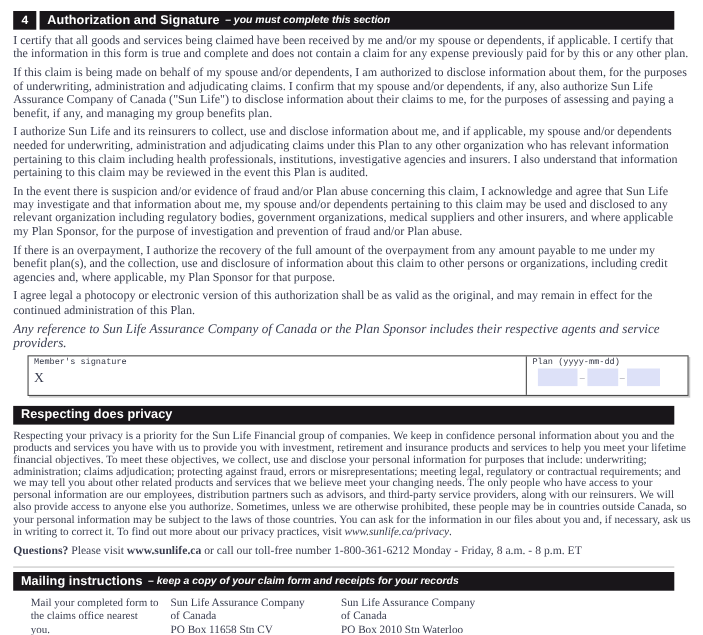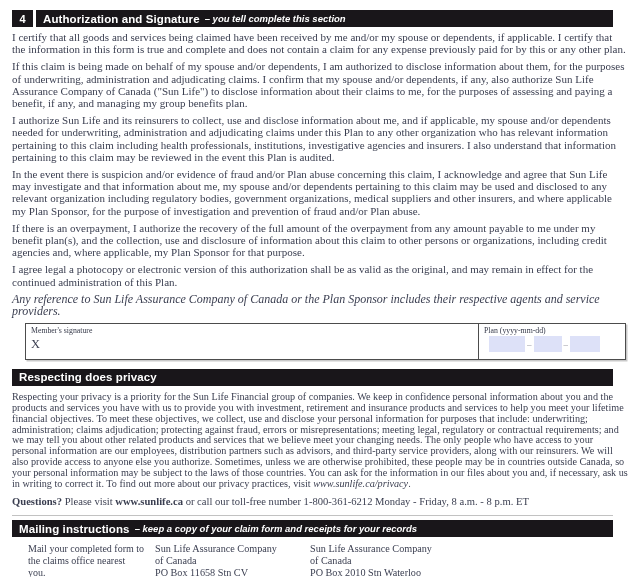--- a/index.html
+++ b/index.html
@@ -57,21 +57,21 @@
     border: 1px solid #4c4c4c;
     box-shadow: 1.5px 1.5px 0 #c9c9c9;
     display: flex; height: 37px; background: #fff;
   }
   .sig-cell {
     flex: 1 1 auto; padding: 2px 0 0 5px;
     border-right: 1px solid #4c4c4c;
   }
   .date-cell { flex: 0 0 146px; padding: 2px 0 0 5px; }
   .field-label {
-    font-family: Liberation Serif, serif;
+    font-family: Liberation Mono, monospace;
     font-size: 7.8px; color: #343848;
   }
   .sig-x { font-size: 12.5px; margin-top: 2px; }
   .date-inputs {
     display: flex; align-items: center; margin-top: 1px; padding-left: 5px;
   }
   .date-seg {
     background: #dde1f8; height: 16px; border: none;
     display: inline-block;
   }
@@ -110,21 +110,21 @@
 </style>
 </head>
 <body>
 
 <div class="page">
 
   <div class="bar-row">
     <div class="num-box">4</div>
     <div class="bar">
       <span class="bar-title">Authorization and Signature</span>
-      <span class="bar-sub">– you tell complete this section</span>
+      <span class="bar-sub">– you must complete this section</span>
     </div>
   </div>
 
   <div class="paras">
     <p>I certify that all goods and services being claimed have been received by me and/or my spouse or dependents, if applicable. I certify that the information in this form is true and complete and does not contain a claim for any expense previously paid for by this or any other plan.</p>
     <p>If this claim is being made on behalf of my spouse and/or dependents, I am authorized to disclose information about them, for the purposes of underwriting, administration and adjudicating claims. I confirm that my spouse and/or dependents, if any, also authorize Sun Life Assurance Company of Canada ("Sun Life") to disclose information about their claims to me, for the purposes of assessing and paying a benefit, if any, and managing my group benefits plan.</p>
     <p>I authorize Sun Life and its reinsurers to collect, use and disclose information about me, and if applicable, my spouse and/or dependents needed for underwriting, administration and adjudicating claims under this Plan to any other organization who has relevant information pertaining to this claim including health professionals, institutions, investigative agencies and insurers. I also understand that information pertaining to this claim may be reviewed in the event this Plan is audited.</p>
     <p>In the event there is suspicion and/or evidence of fraud and/or Plan abuse concerning this claim, I acknowledge and agree that Sun Life may investigate and that information about me, my spouse and/or dependents pertaining to this claim may be used and disclosed to any relevant organization including regulatory bodies, government organizations, medical suppliers and other insurers, and where applicable my Plan Sponsor, for the purpose of investigation and prevention of fraud and/or Plan abuse.</p>
     <p>If there is an overpayment, I authorize the recovery of the full amount of the overpayment from any amount payable to me under my benefit plan(s), and the collection, use and disclosure of information about this claim to other persons or organizations, including credit agencies and, where applicable, my Plan Sponsor for that purpose.</p>
     <p>I agree legal a photocopy or electronic version of this authorization shall be as valid as the original, and may remain in effect for the continued administration of this Plan.</p>

